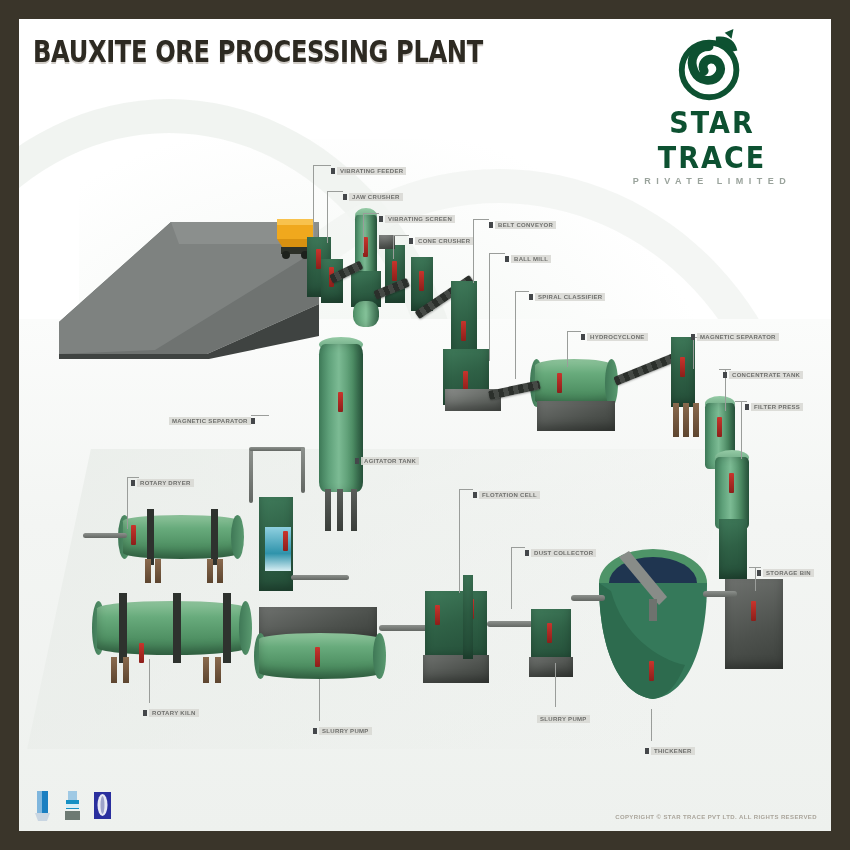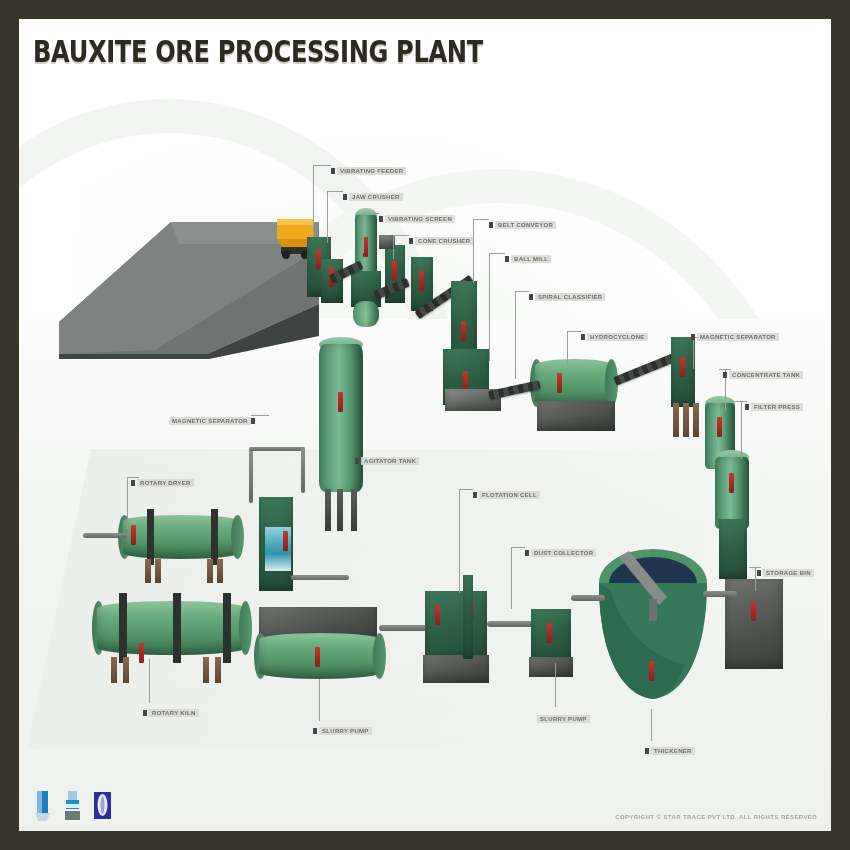--- a/index.html
+++ b/index.html
@@ -145,20 +145,32 @@
 <div id="canvas">
 
   <div class="wm-sweep"></div>
   <div class="wm-arc wm-a"></div>
   <div class="wm-arc wm-b"></div>
   <div class="ground"></div>
   <div class="ground-shade"></div>
 
   <div id="title">BAUXITE ORE PROCESSING PLANT</div>
 
+  <div id="logo">
+    <div class="mark">
+      <svg viewBox="0 0 80 80" width="78" height="78">
+        <circle cx="37" cy="44" r="28" fill="none" stroke="#0d5131" stroke-width="6"></circle>
+        <path d="M37 20 C22 20 16 34 22 46 C27 56 41 58 47 49 C52 41 46 32 38 33 C32 34 29 40 32 45" fill="none" stroke="#0d5131" stroke-width="9" stroke-linecap="round"></path>
+        <path d="M44 10 C56 8 64 14 66 24 L58 26 C56 19 51 16 44 18 Z" fill="#0d5131"></path>
+        <path d="M53 6 L62 2 L60 12 Z" fill="#0d5131"></path>
+      </svg>
+    </div>
+    <div class="wordmark">STAR TRACE</div>
+    <div class="subwordmark">PRIVATE LIMITED</div>
+  </div>
 
   <div class="eq" style="left:40px; top:185px; width:260px; height:155px;">
     <svg width="260" height="155" viewBox="0 0 260 155">
       <polygon points="0,118 112,18 260,18 260,100 148,150 0,150" fill="#6f7371"></polygon>
       <polygon points="0,118 112,18 260,18 258,46 96,146 0,150" fill="#7e8280"></polygon>
       <polygon points="0,150 148,150 260,100 260,132 150,155 0,155" fill="#3f4341"></polygon>
       <polygon points="112,18 260,18 258,40 120,40" fill="#8b8f8d"></polygon>
     </svg>
   </div>
   <div class="eq" style="left:254px; top:198px; width:48px; height:42px;">

